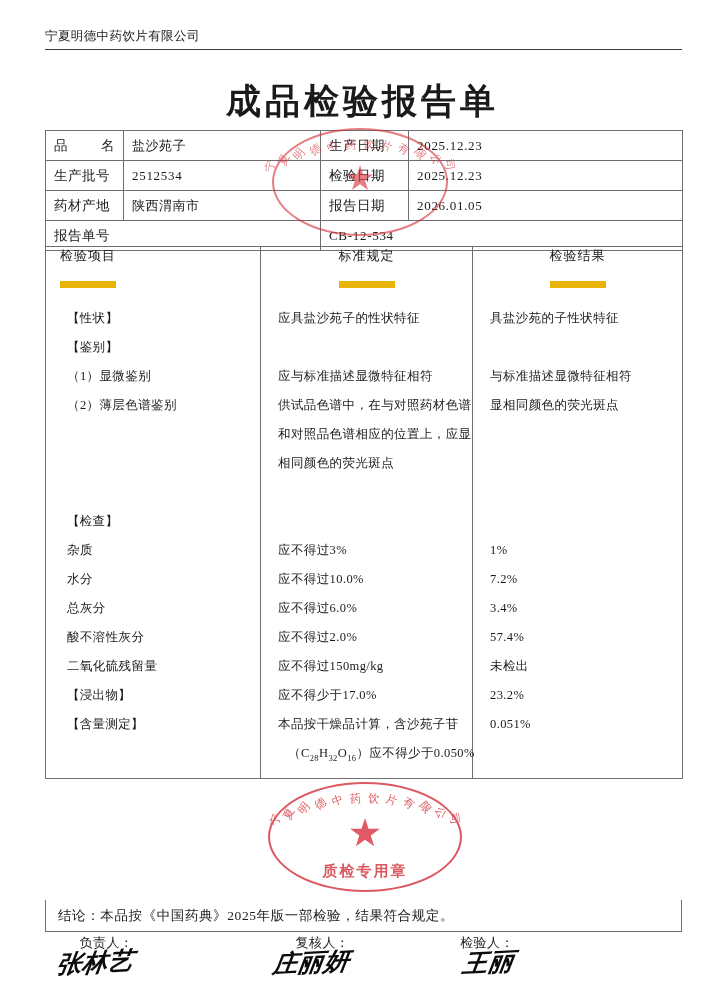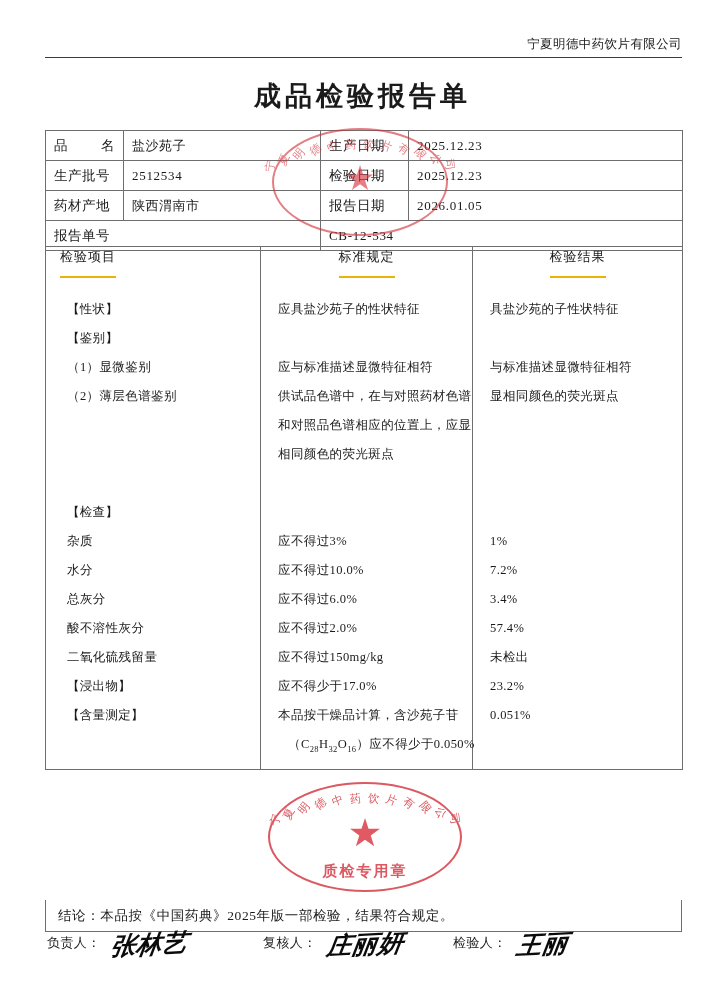--- a/index.html
+++ b/index.html
@@ -20,44 +20,44 @@
     position: absolute;
     left: 0; top: 0;
     width: 725px;
     height: 1000px;
   }
 
   
   .doc-header {
     position: absolute;
     left: 45px;
-    top: 36px;
+    top: 28px;
     width: 637px;
     display: flex;
-    justify-content: flex-end;
+    justify-content: space-between;
     align-items: flex-end;
     font-size: 12.5px;
     padding-bottom: 4px;
     border-bottom: 1.1px solid #3a3a3a;
     letter-spacing: 0.4px;
   }
   .doc-code {
     font-family: "Liberation Serif", "DejaVu Serif", serif;
     letter-spacing: 0.6px;
     font-size: 12.5px;
   }
 
   
   .doc-title {
     position: absolute;
     top: 78px;
     left: 0;
     width: 725px;
     text-align: center;
-    font-size: 27px;
+    font-size: 35px;
     font-weight: bold;
     letter-spacing: 4px;
     font-family: "Liberation Serif", "DejaVu Serif", serif;
   }
 
   
   .main-table {
     position: absolute;
     left: 45px;
     top: 130px;
@@ -109,23 +109,23 @@
     padding: 0 10px;
     vertical-align: top;
   }
   .res-head td {
     border-top: 1px solid #6e6e6e;
     border-bottom: none;
     height: 32px;
     vertical-align: middle;
   }
   .res-head .htxt {
-    border-bottom: 2px solid #eab308;
+    border-bottom: 7px solid #eab308;
     display: inline-block;
-    padding-bottom: 10px;
+    padding-bottom: 16px;
     font-size: 13px;
     letter-spacing: 1px;
   }
   .c-item { width: 215px; }
   .c-std  { width: 212px; }
   .c-res  { width: 210px; }
   .head-item { text-align: left; padding-left: 14px !important; }
   .head-std, .head-res { text-align: center; }
 
   .res-body td { height: 100%; }
@@ -167,23 +167,24 @@
     position: absolute;
     left: 45px;
     top: 934px;
     width: 637px;
     height: 60px;
   }
   .sig-block {
     position: absolute;
     top: 0;
     display: flex;
-    align-items: flex-start;
+    align-items: flex-end;
     font-size: 13px;
     letter-spacing: 0.4px;
+    flex-direction: column;
   }
   .sig-1 { left: 2px; }
   .sig-2 { left: 218px; }
   .sig-3 { left: 408px; }
   .sig-name {
     font-family: "DejaVu Sans", sans-serif;
     font-size: 25px;
     font-style: italic;
     font-weight: bold;
     margin-left: 10px;

